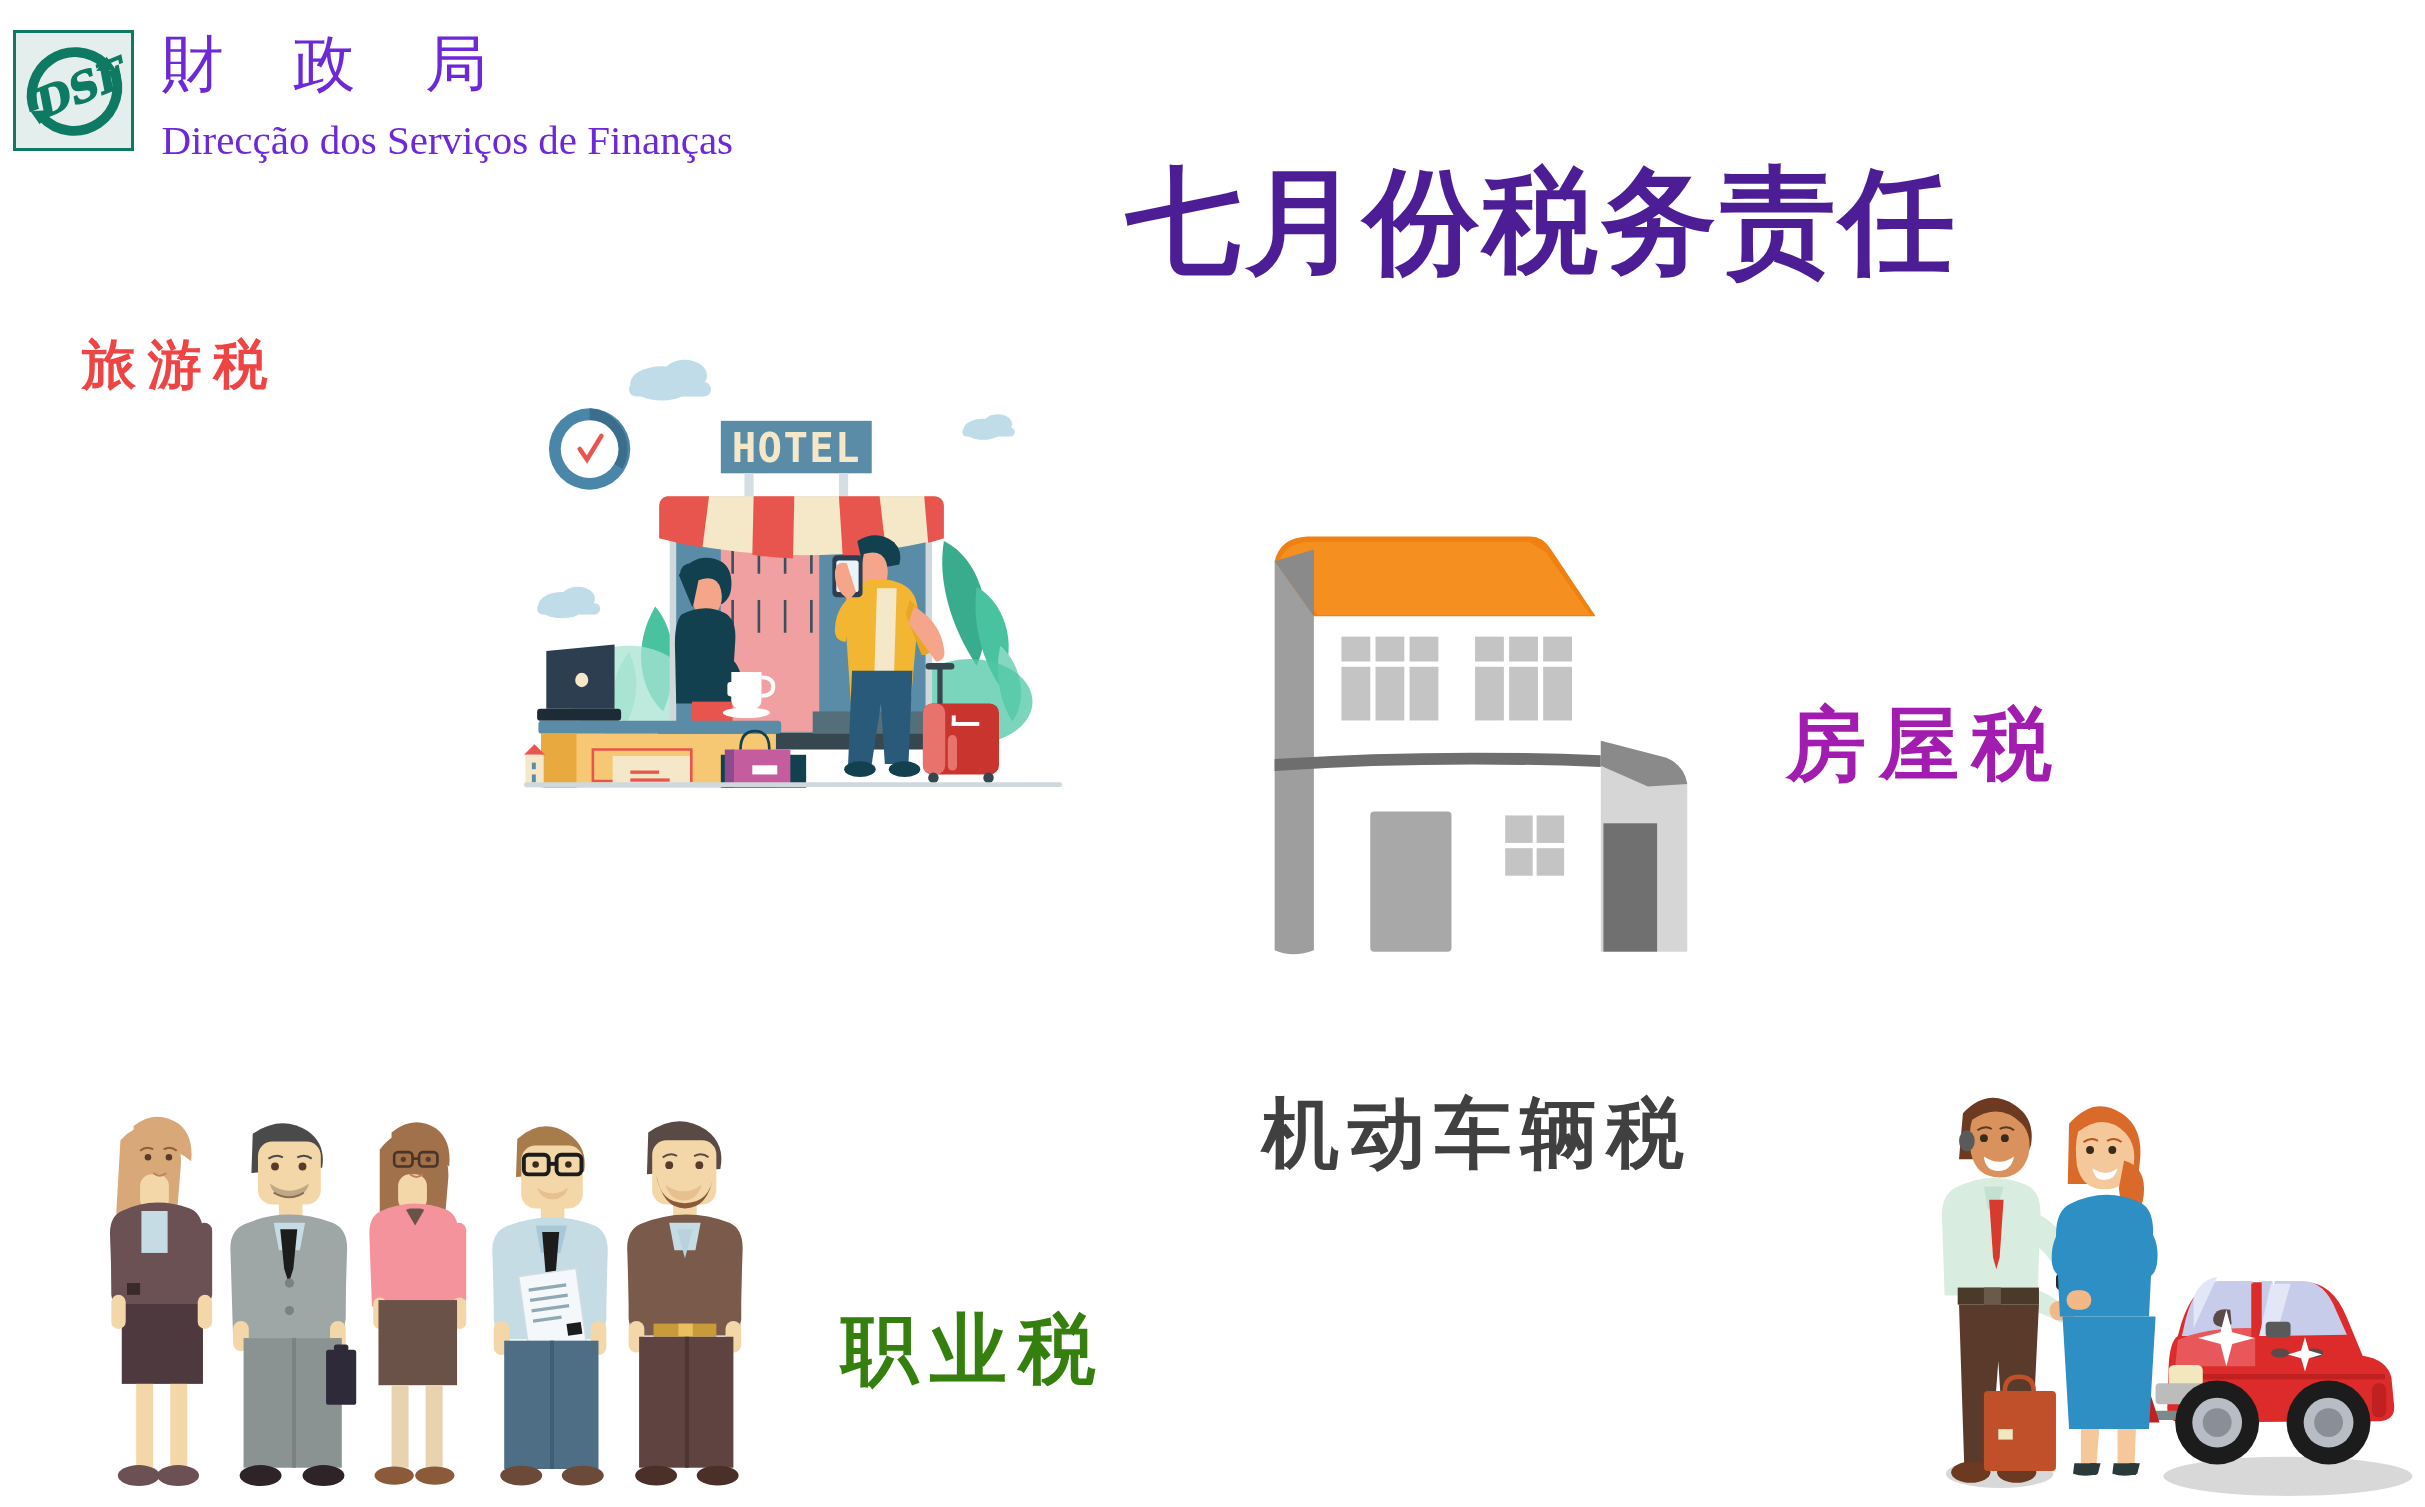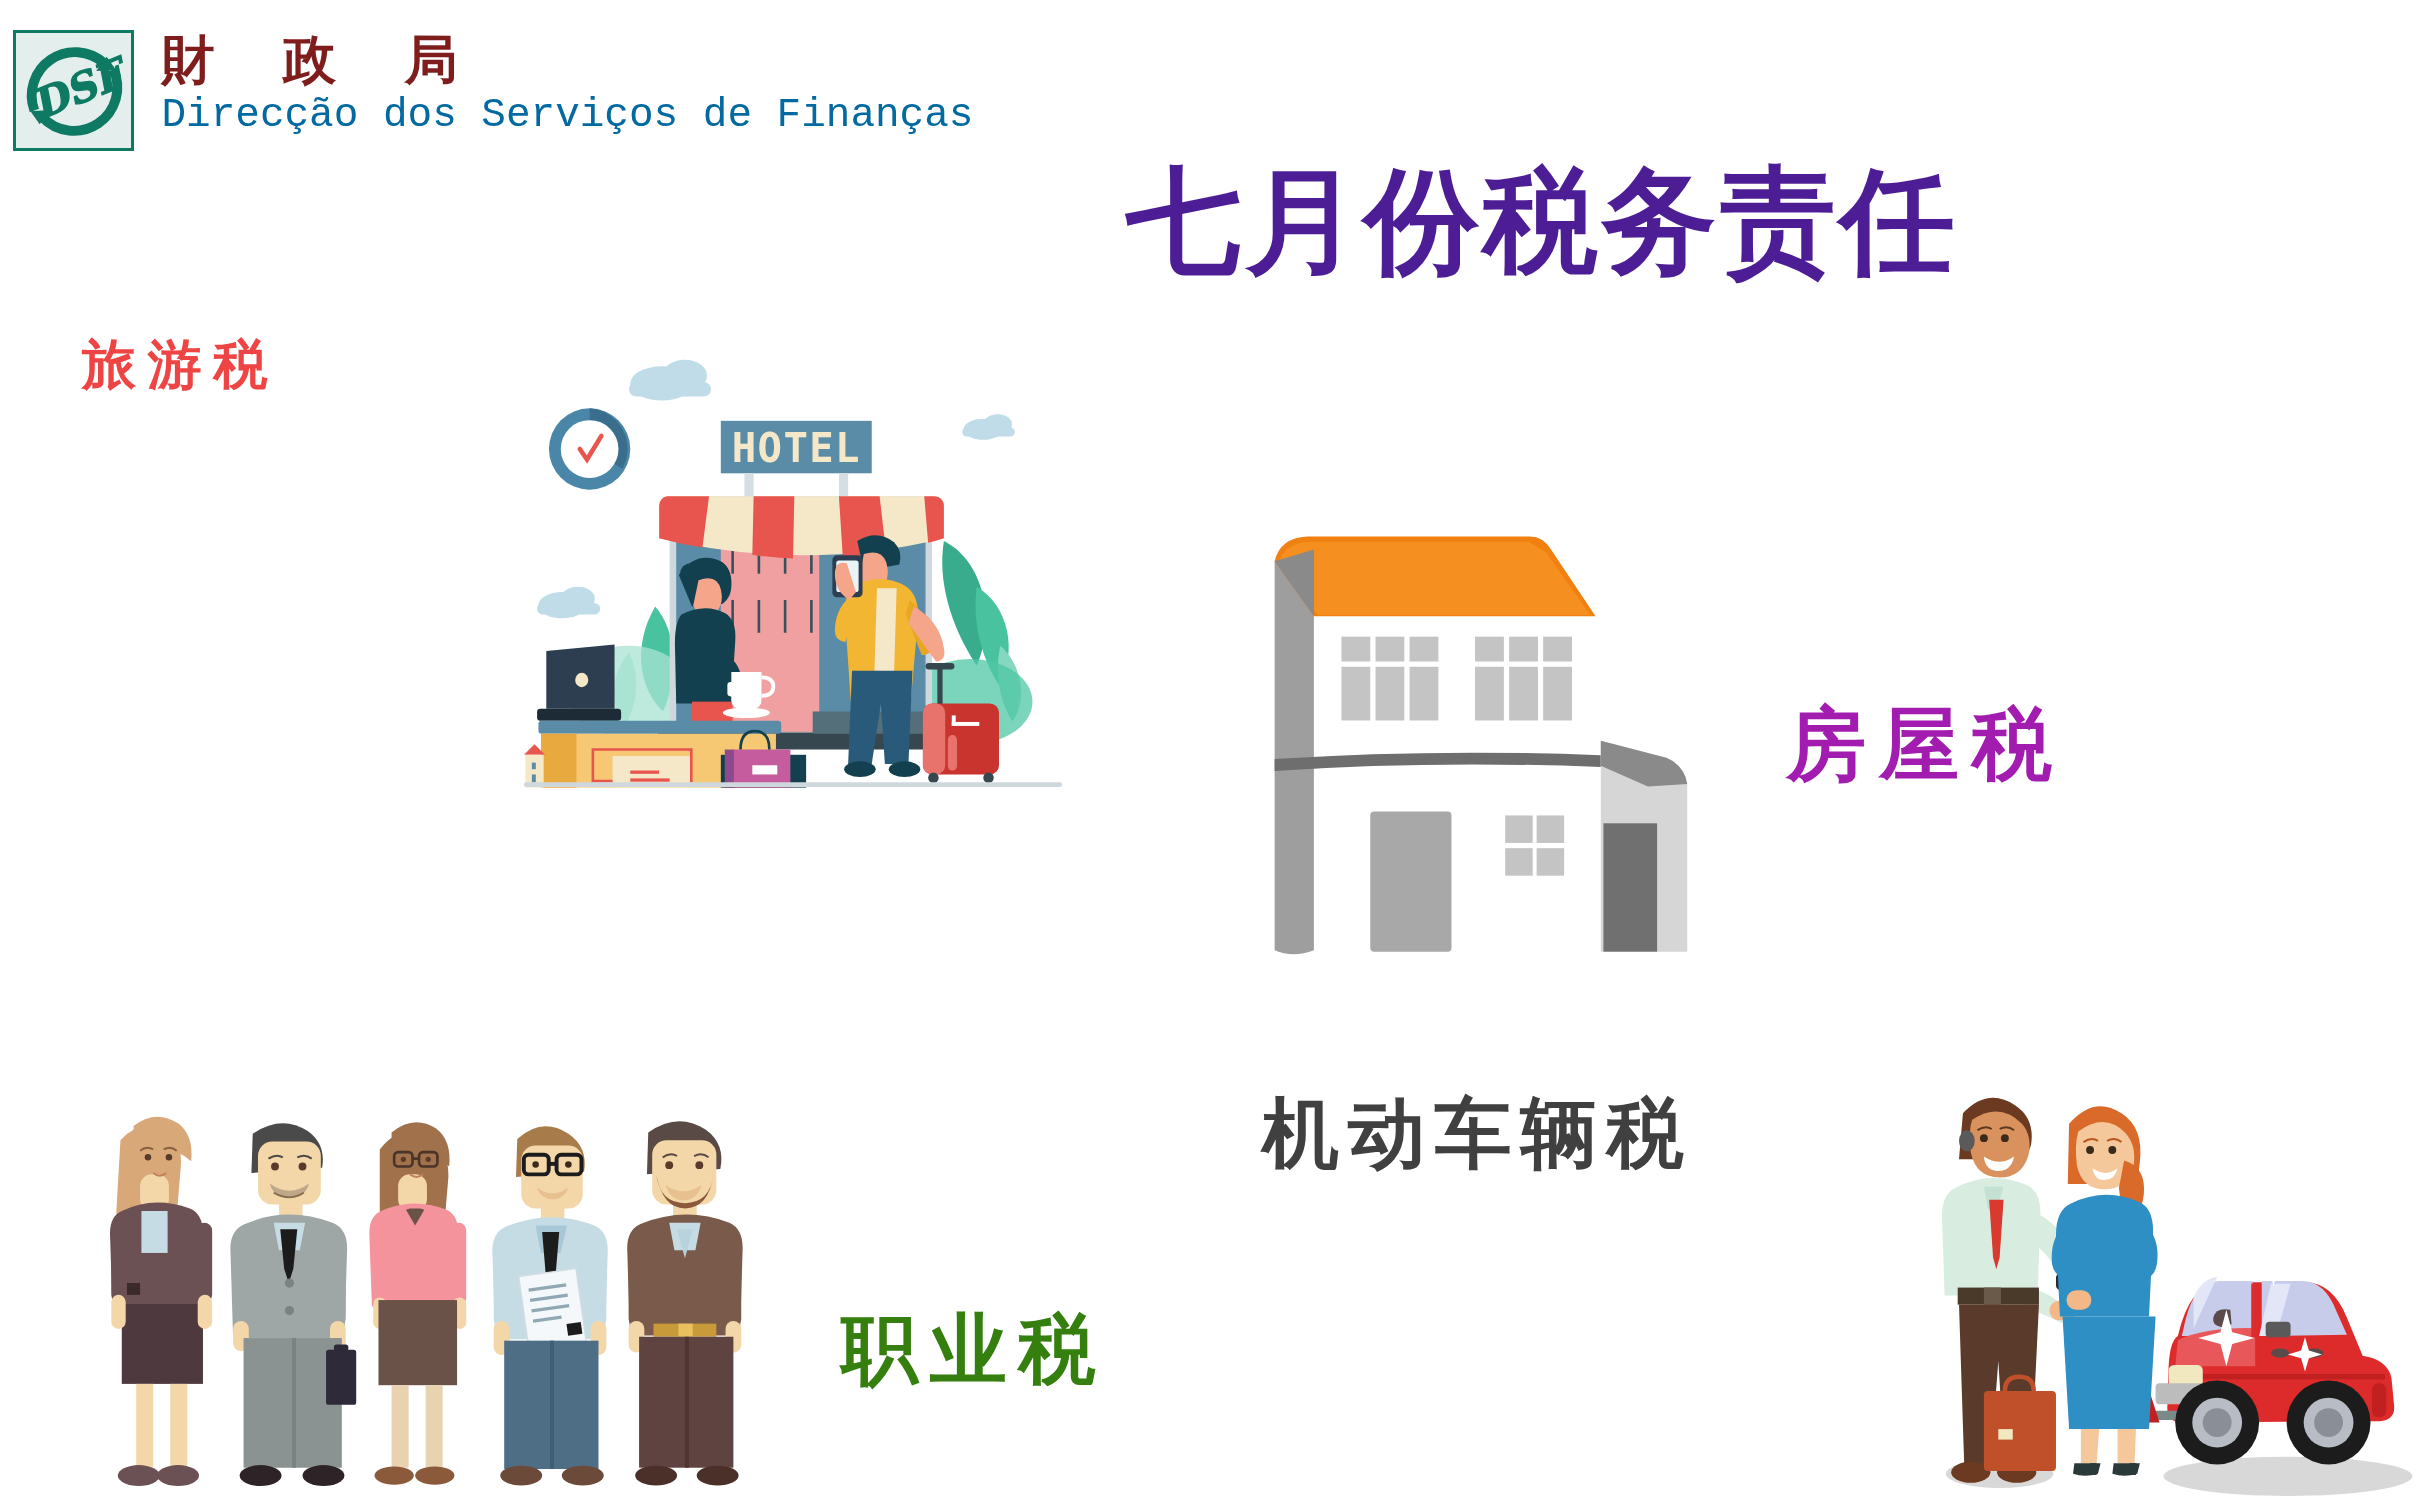--- a/index.html
+++ b/index.html
@@ -6,24 +6,24 @@
   body{width:2426px;height:1508px;position:relative;overflow:hidden;
        font-family:"Liberation Sans","DejaVu Sans",sans-serif;background:#ffffff;}
   .abs{position:absolute;}
 
   
   #header{left:13px;top:29.5px;display:flex;align-items:flex-start;}
   #logo-box{width:121px;height:121px;border:3.3px solid #0f7a63;background:#e4eeec;
             position:relative;box-sizing:border-box;}
   #logo-box svg{position:absolute;left:0;top:0;}
   #org-text{margin-left:27.5px;padding-top:3.9px;}
-  #org-cn{font-size:53px;font-weight:700;color:#7f1d1d;letter-spacing:25px;
+  #org-cn{font-size:62px;font-weight:400;color:#6d28d9;letter-spacing:25px;
           line-height:1.0;font-family:"DejaVu Sans",sans-serif;white-space:nowrap;}
-  #org-pt{font-size:41px;color:#0369a1;margin-top:6px;white-space:nowrap;
-          font-family:Liberation Mono, monospace;}
+  #org-pt{font-size:41px;color:#6d28d9;margin-top:21px;white-space:nowrap;
+          font-family:Liberation Serif, serif;}
 
   
   #main-title{left:1126px;top:164px;font-size:115px;font-weight:700;color:#4c1d95;
               letter-spacing:3.9px;white-space:nowrap;line-height:1;
               font-family:"DejaVu Sans",sans-serif;}
 
   
   .tax-label{font-weight:700;white-space:nowrap;line-height:1;
              font-family:"DejaVu Sans",sans-serif;}
   #label-tourism{left:82px;top:338px;font-size:54px;color:#ef4444;letter-spacing:11.8px;}

